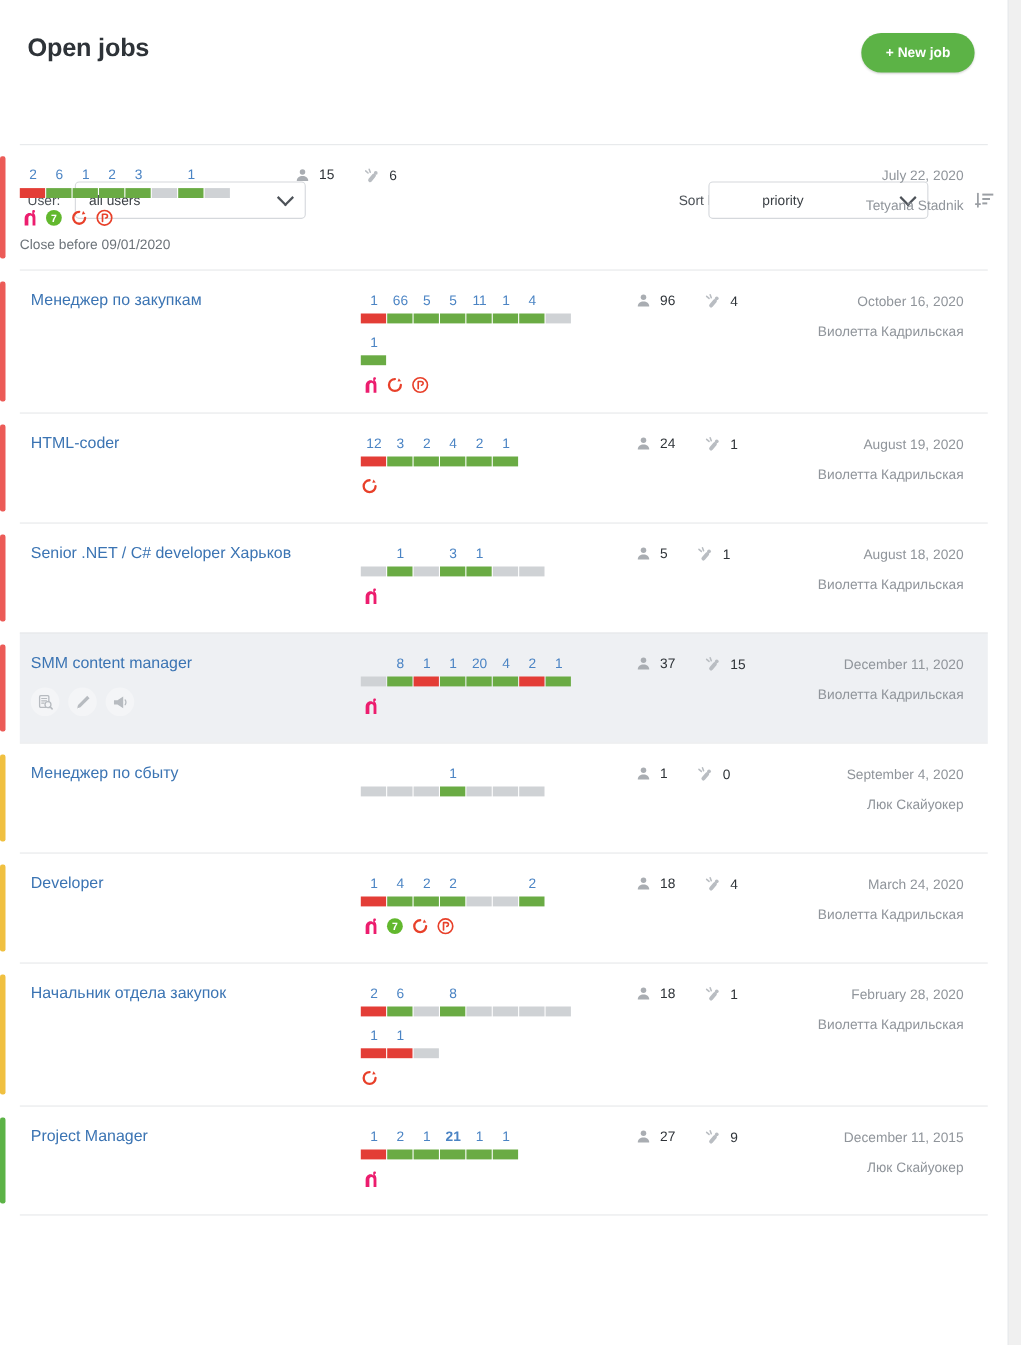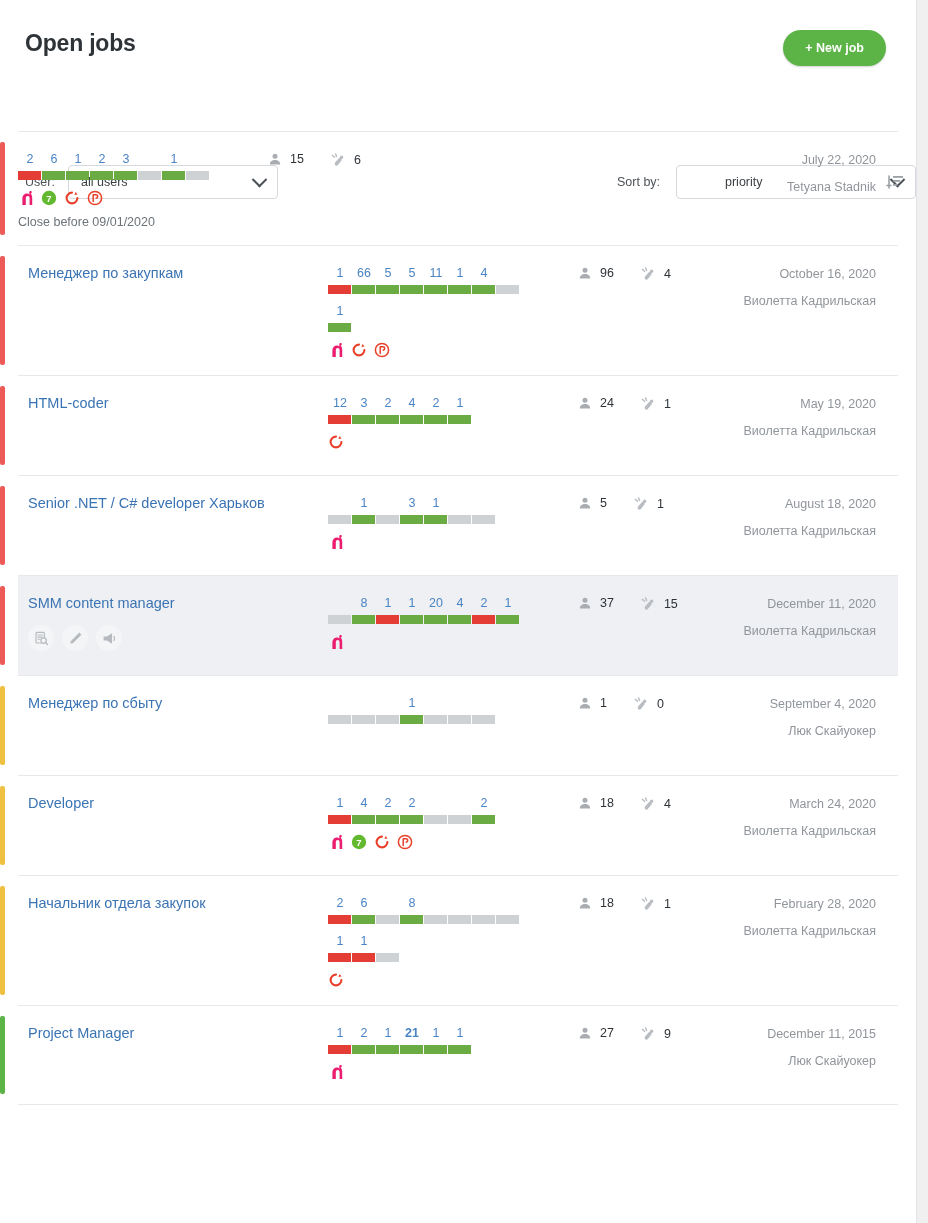--- a/index.html
+++ b/index.html
@@ -78,21 +78,21 @@
   }
   .select-box .val { flex: 1; }
   .select-box .chev {
     width: 11px; height: 11px;
     border-right: 2px solid #4d5258;
     border-bottom: 2px solid #4d5258;
     transform: rotate(45deg) translate(-2px,-2px);
     margin-left: 8px;
   }
   #user-select { left: 68px; top: 85px; width: 210px; }
-  #sort-select { left: 676px; top: 85px; width: 240px; padding-left: 48px; }
+  #sort-select { left: 644px; top: 85px; width: 200px; padding-left: 48px; }
   .sortby-label {
     position: absolute;
     left: 617px; top: 95px;
     font-size: 12.5px;
     color: #4d5258;
   }
   .sort-dir-icon {
     position: absolute;
     left: 886px; top: 93px;
     width: 18px; height: 18px;
@@ -465,21 +465,21 @@
                     <path d="M5.6 1.9 6.6 4.6"></path>
                   </g>
                   <rect x="6.4" y="5.2" width="3.6" height="9" rx="1.8" transform="rotate(40 8.2 9.7)" fill="#b9bdc2"></rect>
                   <circle cx="11.6" cy="5.2" r="1.7" fill="#b9bdc2"></circle>
                 </svg>
               </span>
               <span>1</span>
             </div>
           </div>
           <div class="col-meta">
-            <div class="meta-date">May 19, 2020</div>
+            <div class="meta-date">August 19, 2020</div>
             <div class="meta-owner">Виолетта Кадрильская</div>
           </div>
         </div>
         <div class="job-row">
           <div class="prio-bar" style="background: rgb(236, 91, 87);"></div>
           <div class="col-title"><a class="job-title">Senior .NET / C# developer Харьков</a></div>
           <div class="col-stages">
             <div class="stage-group">
               <div class="stage-nums">
                 <span style="width: 24px;"></span>

